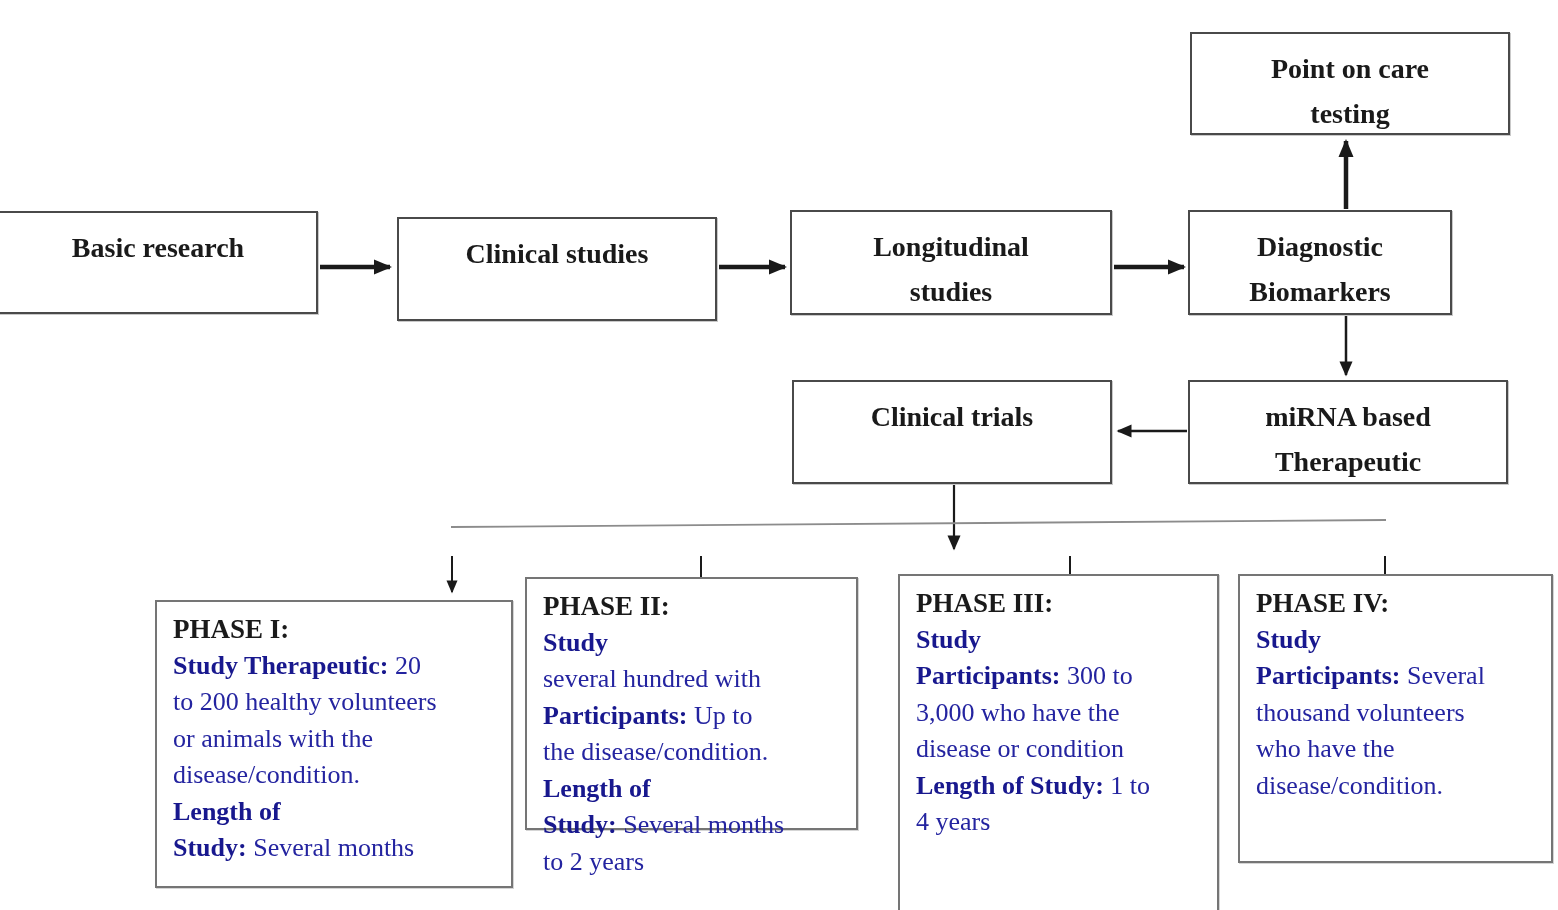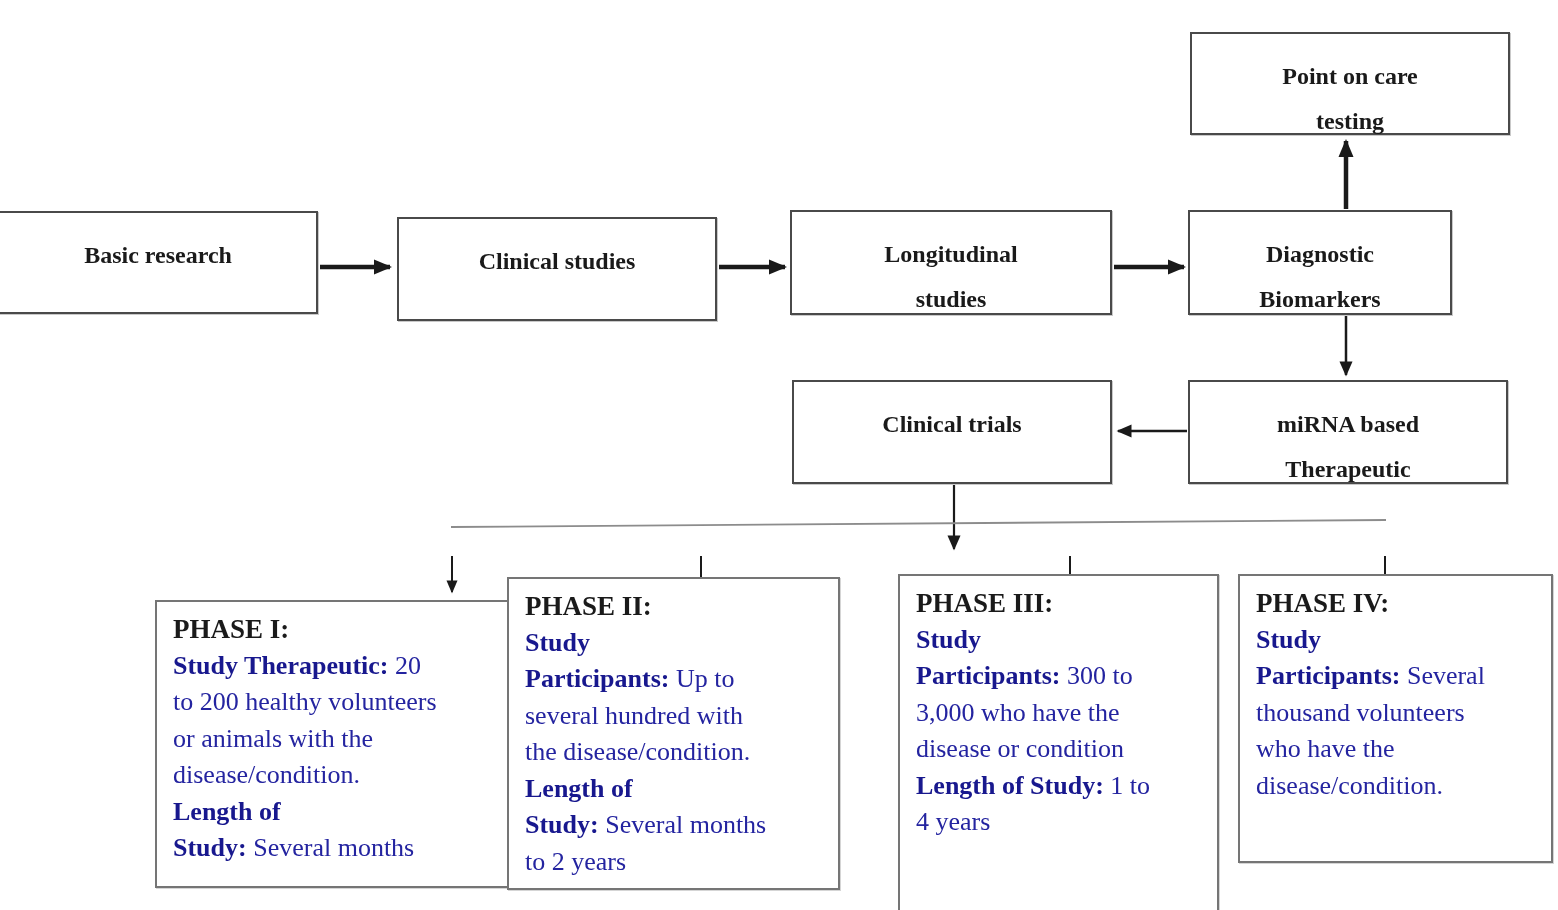--- a/index.html
+++ b/index.html
@@ -23,23 +23,23 @@
   .arrow-layer{position:absolute;left:0;top:0;width:1558px;height:910px;}
   .node{
     position:absolute;
     box-sizing:border-box;
     background:#ffffff;
     border:2px solid var(--node-border);
     box-shadow:1px 1px 0 0 #c9c9c9;
     text-align:center;
     color:var(--node-text);
     font-weight:700;
-    font-size:24px;
+    font-size:28px;
     line-height:45px;
-    padding-top:20px;
+    padding-top:12px;
   }
   .node .nl{white-space:nowrap;}
   .phase{
     position:absolute;
     box-sizing:border-box;
     background:#ffffff;
     border:2px solid var(--phase-border);
     box-shadow:1px 1px 0 0 #d5d5d5;
     padding:9px 10px 0 16px;
     font-size:26px;
@@ -125,26 +125,26 @@
     <div class="phase-body">
         <div class="phase-line"><span class="b">Study Therapeutic:</span><span> 20</span></div>
         <div class="phase-line"><span>to 200 healthy volunteers</span></div>
         <div class="phase-line"><span>or animals with the</span></div>
         <div class="phase-line"><span>disease/condition.</span></div>
         <div class="phase-line"><span class="b">Length of</span></div>
         <div class="phase-line"><span class="b">Study:</span><span> Several months</span></div>
       </div>
   </div>
 
-  <div class="phase" style="left:507px;top:577px;width:333px;height:313px">
+  <div class="phase" style="left:525px;top:577px;width:333px;height:253px">
     <div class="phase-title">PHASE II:</div>
     <div class="phase-body">
         <div class="phase-line"><span class="b">Study</span></div>
+        <div class="phase-line"><span>several hundred with</span></div>
         <div class="phase-line"><span class="b">Participants:</span><span> Up to</span></div>
-        <div class="phase-line"><span>several hundred with</span></div>
         <div class="phase-line"><span>the disease/condition.</span></div>
         <div class="phase-line"><span class="b">Length of</span></div>
         <div class="phase-line"><span class="b">Study:</span><span> Several months</span></div>
         <div class="phase-line"><span>to 2 years</span></div>
       </div>
   </div>
 
   <div class="phase" style="left:898px;top:574px;width:321px;height:344px">
     <div class="phase-title">PHASE III:</div>
     <div class="phase-body">

